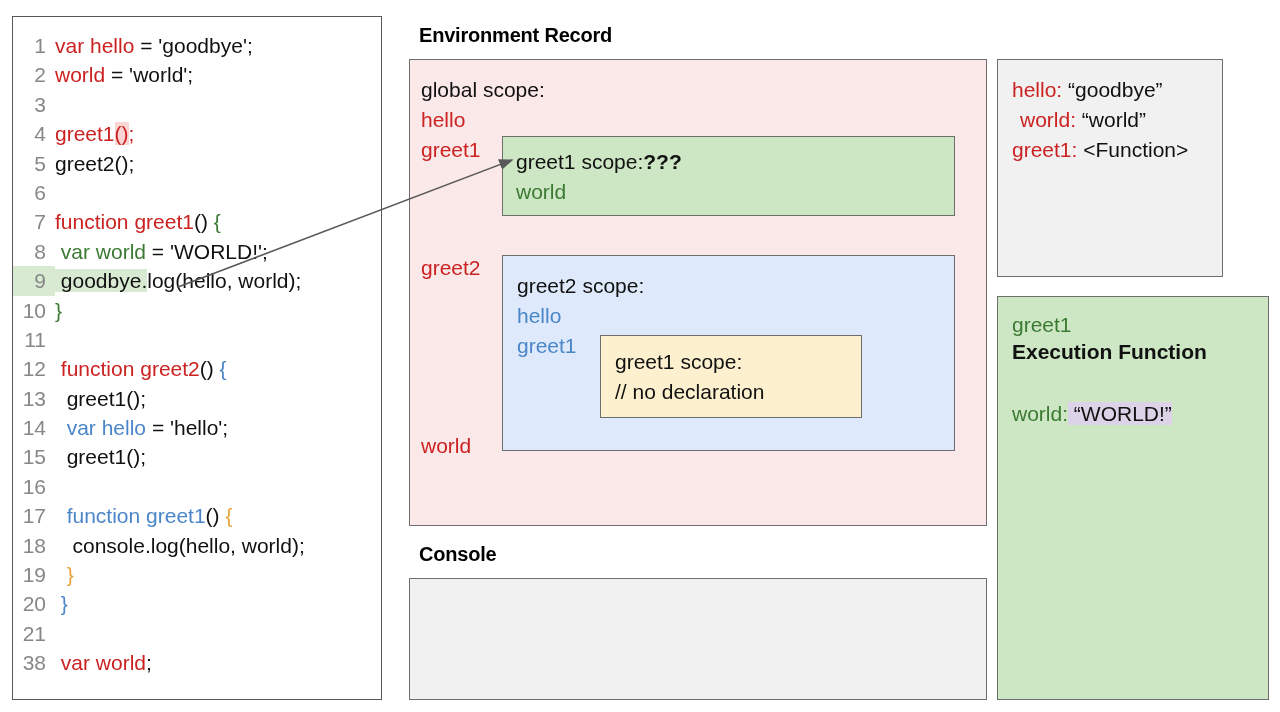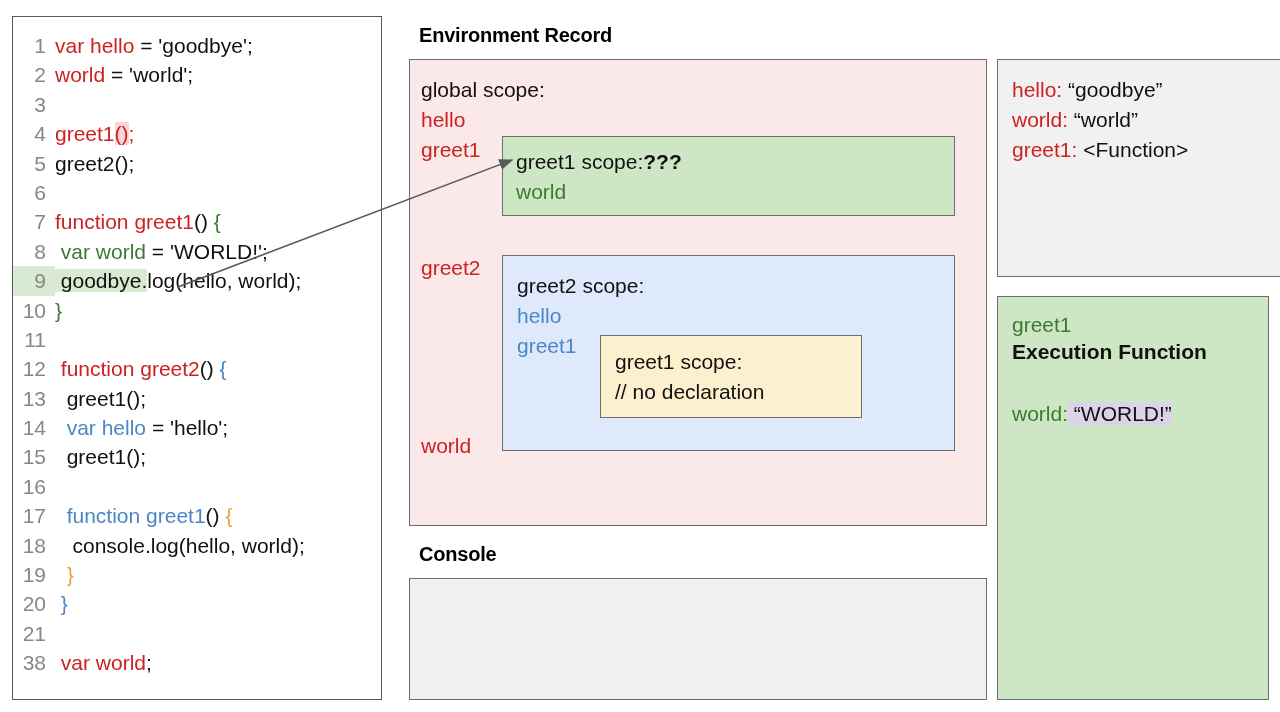--- a/index.html
+++ b/index.html
@@ -120,31 +120,31 @@
     border:1.5px solid #6e6e6e;
     box-sizing:border-box;
   }
   #console-box .console-content{
     position:absolute;left:12px;top:10px;font-size:21px;color:#111;white-space:pre;
   }
 
   
   #gc-title{left:1009px;top:24px;margin-top:44px;}
   #gc-box{
-    position:absolute;left:997px;top:59px;width:284px;height:218px;
+    position:absolute;left:997px;top:59px;width:226px;height:218px;
     background:#f1f1f1;
     border:1.5px solid #6e6e6e;
     box-sizing:border-box;
   }
   #gc-box .gline{
     position:absolute;left:14px;font-size:21px;color:#111;white-space:pre;
   }
   #gc-box .gline .k{color:#cc2222;}
   #gc-box .g1{top:18px;}
-  #gc-box .g2{top:48px;}
+  #gc-box .g2{top:48px;margin-left:8px;}
   #gc-box .g3{top:78px;}
 
   
   #ec-box{
     position:absolute;left:997px;top:296px;width:272px;height:404px;
     background:#cde6c3;
     border:1.5px solid #6e6e6e;
     box-sizing:border-box;
   }
   #ec-box .e{position:absolute;left:14px;font-size:21px;white-space:pre;}

